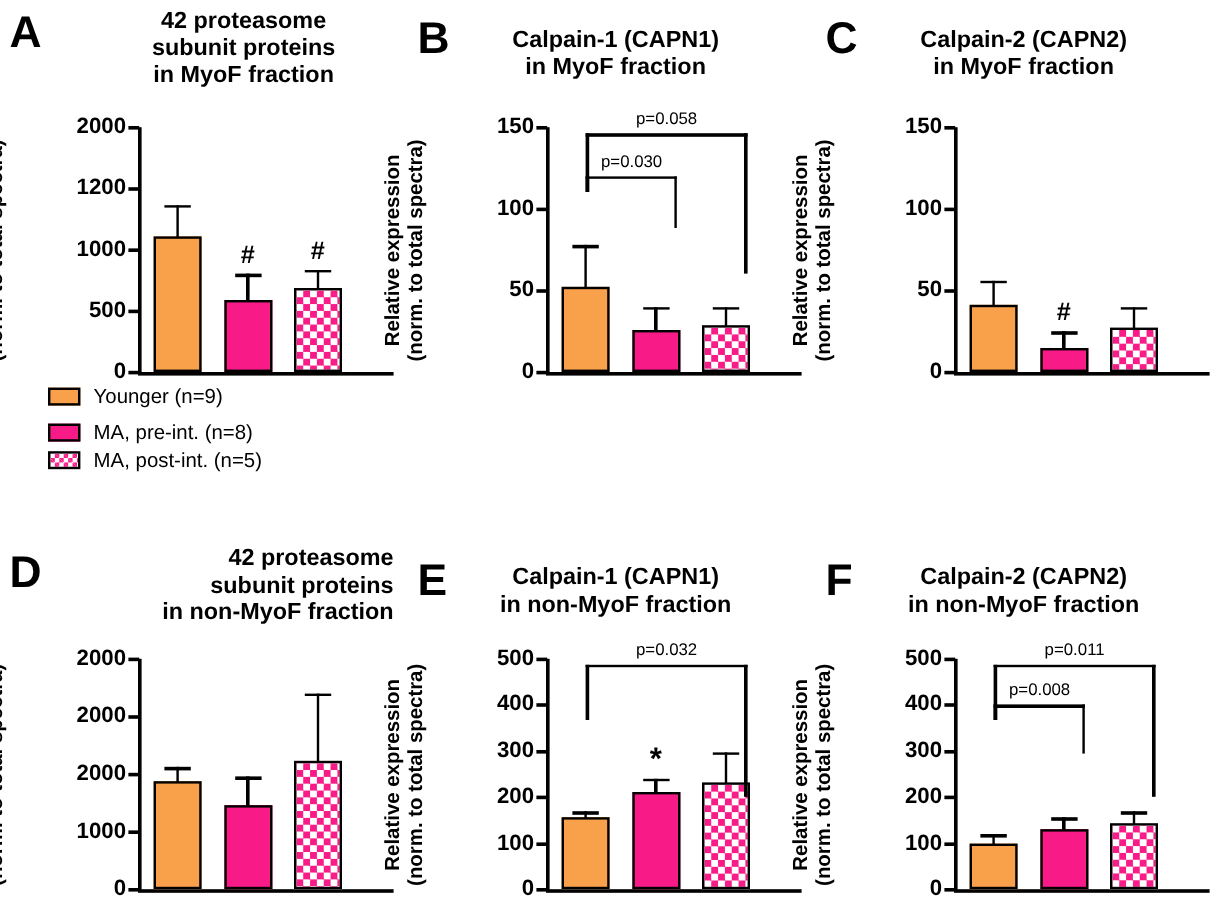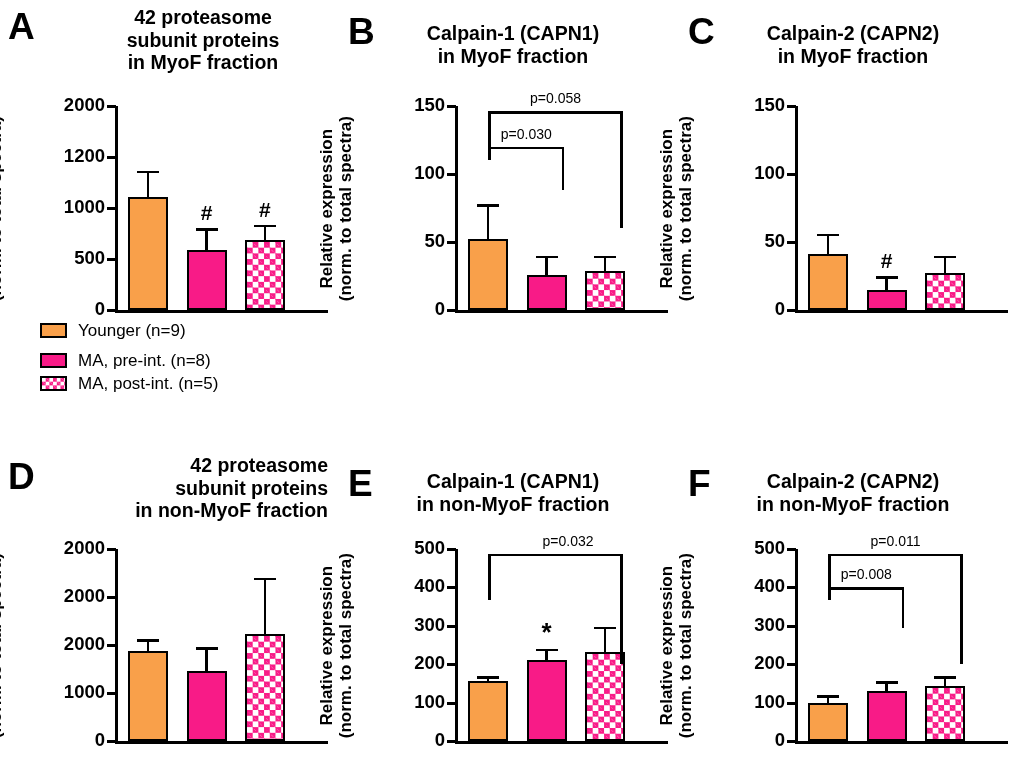--- a/index.html
+++ b/index.html
@@ -192,21 +192,21 @@
     <div class="bar magenta" style="left: 526.5px; top: 659.592px; width: 40px; height: 81.408px;"></div>
     <div class="err-stem" style="left: 545.2px; top: 648.84px; height: 11.752px;"></div>
     <div class="err-cap" style="left: 535.5px; top: 648.84px; width: 22px;"></div>
     <div class="bar checker" style="left: 584.833px; top: 652.296px; width: 40px; height: 88.704px;"></div>
     <div class="err-stem" style="left: 603.533px; top: 626.568px; height: 26.728px;"></div>
     <div class="err-cap" style="left: 593.833px; top: 626.568px; width: 22px;"></div>
     <div class="sig-star" style="left: 526.5px; top: 618.84px; width: 40px;">*</div>
     <div class="brk-top" style="left: 488.167px; top: 553.8px; width: 134.667px;"></div>
     <div class="brk-leg" style="left: 488.167px; top: 553.8px; height: 46.08px;"></div>
     <div class="brk-leg" style="left: 620.233px; top: 553.8px; height: 110.4px;"></div>
-    <div class="brk-label" style="left: 517.5px; top: 533.8px; width: 76px; text-align: right;">p=0.032</div>
+    <div class="brk-label" style="left: 517.5px; top: 533.8px; width: 76px; text-align: center;">p=0.032</div>
     <div class="ylabel" style="left: 212px; top: 627px; width: 250px;">Relative expression
 (norm. to total spectra)</div>
     <div class="panel-letter" style="left: 688px; top: 465px;">F</div>
     <div class="panel-title" style="left: 728px; top: 470px; width: 250px;">Calpain-2 (CAPN2)
 in non-MyoF fraction</div>
     <div class="axis-y" style="left: 795px; top: 549px; height: 194px;"></div>
     <div class="axis-x" style="left: 795px; top: 741px; width: 213px;"></div>
     <div class="tick" style="left: 787px; top: 740px;"></div>
     <div class="ticklabel" style="left: 707px; top: 731px; width: 78px;">0</div>
     <div class="tick" style="left: 787px; top: 701.6px;"></div>

